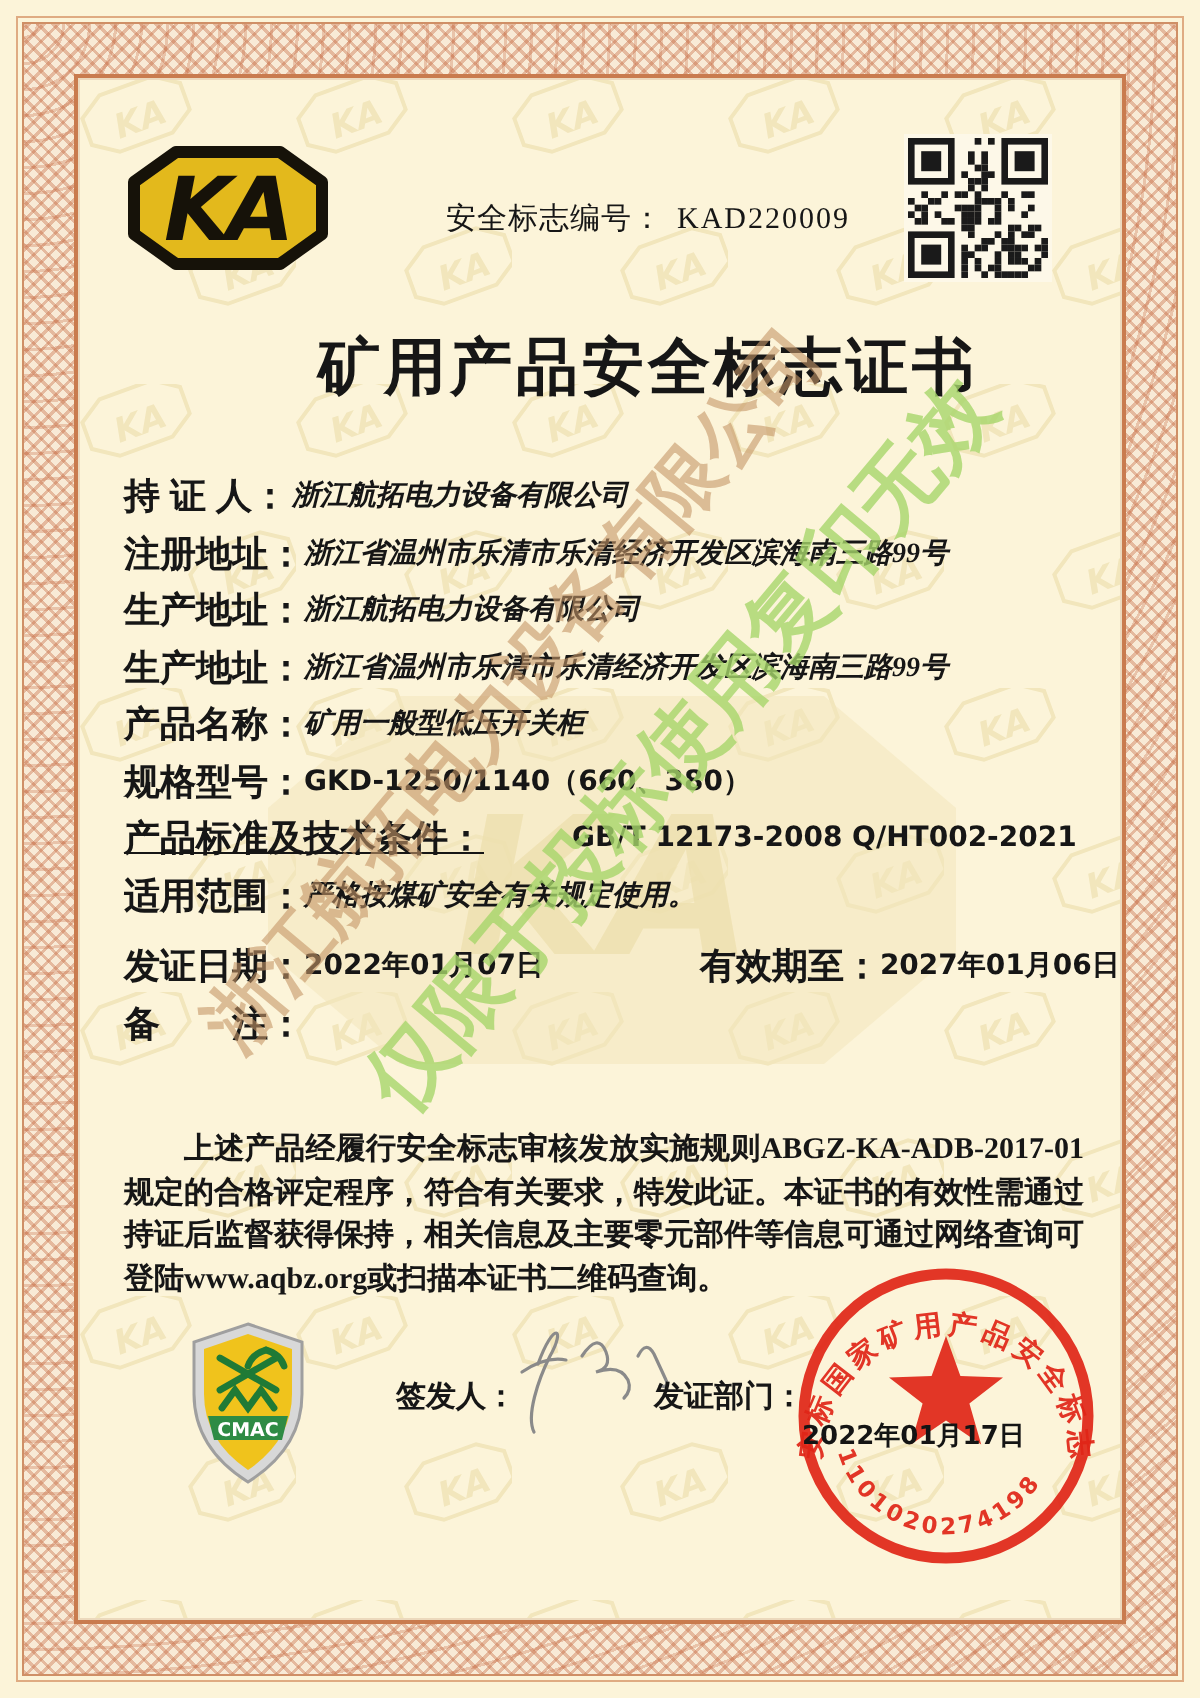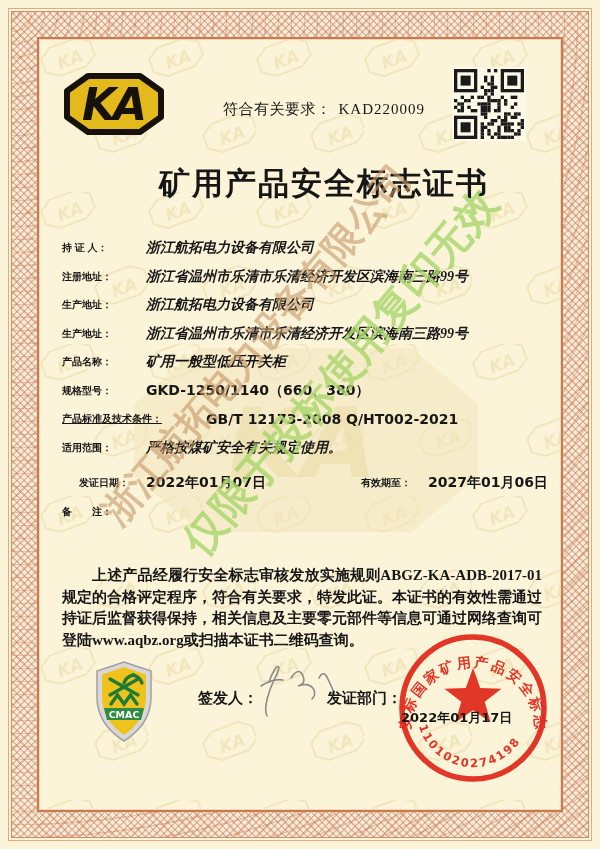--- a/index.html
+++ b/index.html
@@ -21,21 +21,21 @@
   .ka-logo{position:absolute;left:62px;top:72px;width:104px;height:64px;z-index:3;}
   .certno{position:absolute;left:223px;top:100px;z-index:3;font-family:"Liberation Serif","DejaVu Serif",serif;
     font-size:15px;letter-spacing:.5px;white-space:nowrap;}
   .certno .v{margin-left:7px;letter-spacing:1px;}
   .qr{position:absolute;left:452px;top:67px;width:74px;height:74px;z-index:3;}
   .title{position:absolute;left:0;top:163px;width:100%;text-align:center;z-index:3;
     font-family:"Liberation Serif","DejaVu Serif",serif;font-weight:900;font-size:31px;letter-spacing:2px;padding-left:24px;}
   
   .fields{position:absolute;left:62px;top:234px;width:502px;z-index:3;}
   .row{display:flex;align-items:center;height:28.5px;}
-  .lbl{flex:0 0 84px;font-weight:700;font-size:10px;white-space:nowrap;}
+  .lbl{flex:0 0 84px;font-weight:700;font-size:18px;white-space:nowrap;}
   .lbl.wide{flex:0 0 auto;margin-right:44px;text-decoration:underline;}
   .val{white-space:nowrap;}
   .kai{font-family:"Liberation Serif","DejaVu Serif",serif;font-style:italic;font-weight:600;font-size:14px;}
   .boldv{font-family:"DejaVu Sans","Liberation Sans",sans-serif;font-weight:700;font-size:14px;}
   .row.dates{margin-top:7px;text-align:center;}
   .pair2{margin-left:78px;display:flex;align-items:center;}
   
   .para{position:absolute;left:62px;top:565px;width:480px;z-index:3;
     font-family:"Liberation Serif","DejaVu Serif",serif;font-weight:700;font-size:15px;
     line-height:21.5px;text-indent:2em;text-align:justify;}
@@ -81,21 +81,21 @@
     <polygon points="72,6 284,6 350,62 350,134 284,190 72,190 6,134 6,62" fill="#f2e5bb" opacity="0.55"></polygon>
     <text x="100" y="135" font-size="96" font-weight="bold" font-style="italic" fill="#eee0af" opacity="0.8" font-family="'DejaVu Sans',sans-serif">KA</text>
   </svg>
 
   <svg class="ka-logo" viewBox="0 0 104 64">
     <polygon points="26,4 78,4 99,19 99,45 78,60 26,60 5,45 5,19" fill="#e3b91c" stroke="#161209" stroke-width="6" stroke-linejoin="round"></polygon>
     <text x="20" y="48" font-size="44" font-weight="bold" font-style="italic" fill="#161209" letter-spacing="-3" font-family="'DejaVu Sans',sans-serif">KA</text>
   </svg>
 
   <div class="certno">
-    <span>符合有关要求：</span><span class="v">KAD220009</span>
+    <span>安全标志编号：</span><span class="v">KAD220009</span>
   </div>
 
   <svg class="qr" viewBox="0 0 74 74">
     <rect width="74" height="74" fill="#fdf8e8"></rect>
     <g fill="#1a1a1a">
       <rect x="2" y="2" width="23.3" height="23.3"></rect>
         <rect x="48.7" y="2" width="23.3" height="23.3"></rect>
         <rect x="2" y="48.7" width="23.3" height="23.3"></rect>
     </g>
     <g fill="#fdf8e8">

